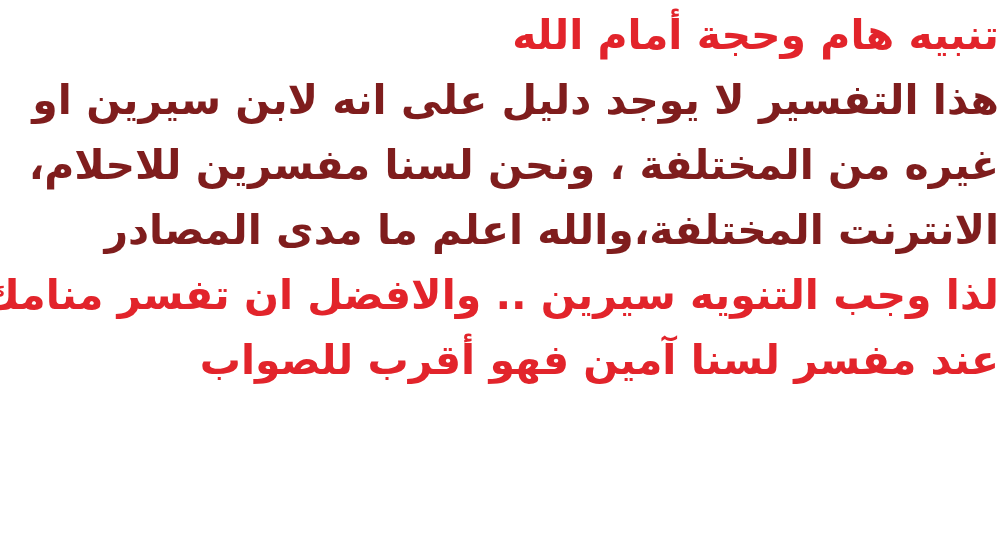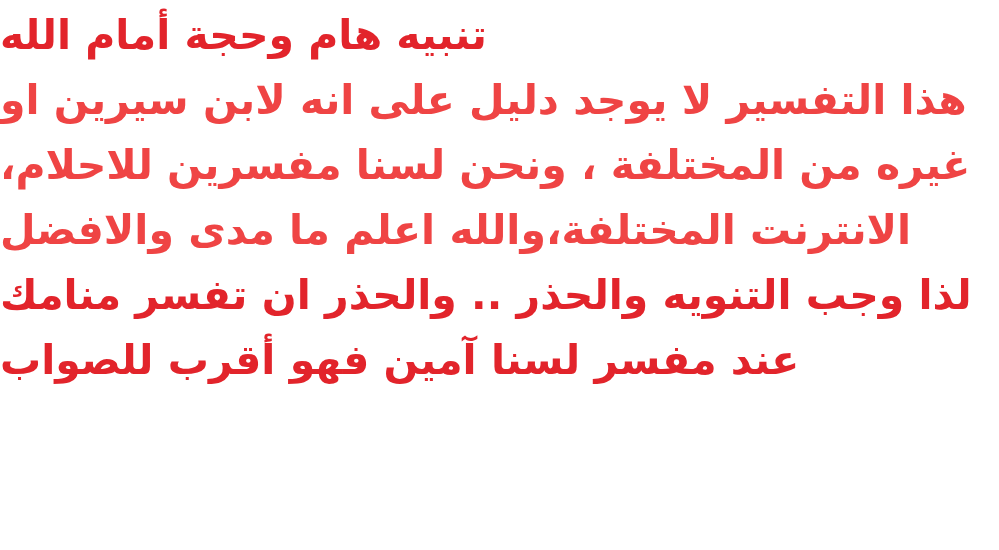--- a/index.html
+++ b/index.html
@@ -11,39 +11,39 @@
     width: 999px;
     height: 550px;
     overflow: hidden;
   }
   .notice {
     width: 999px;
     height: 550px;
     box-sizing: border-box;
     padding-top: 3px;
     direction: rtl;
-    text-align: left;
+    text-align: right;
     font-family: "DejaVu Sans", sans-serif;
     font-weight: bold;
   }
   .line {
     font-size: 41px;
     line-height: 65px;
     white-space: nowrap;
     letter-spacing: 0px;
   }
   .line.title   { color: #e2242b; }
-  .line.body    { color: #ef4444; }
+  .line.body    { color: #7f1d1d; }
   .line.warning { color: #e2242b; }
 </style>
 </head>
 <body>
 
 <div class="notice" dir="rtl" lang="ar">
   <div class="line title">تنبيه هام وحجة أمام الله</div>
 
   <div class="line body">هذا التفسير لا يوجد دليل على انه لابن سيرين او</div>
   <div class="line body">غيره من المختلفة ، ونحن لسنا مفسرين للاحلام،</div>
-  <div class="line body">الانترنت المختلفة،والله اعلم ما مدى والافضل</div>
+  <div class="line body">الانترنت المختلفة،والله اعلم ما مدى المصادر</div>
 
-  <div class="line warning">لذا وجب التنويه والحذر .. والحذر ان تفسر منامك</div>
+  <div class="line warning">لذا وجب التنويه سيرين .. والافضل ان تفسر منامك</div>
   <div class="line warning">عند مفسر لسنا آمين فهو أقرب للصواب</div>
 </div>
 
 </body></html>

